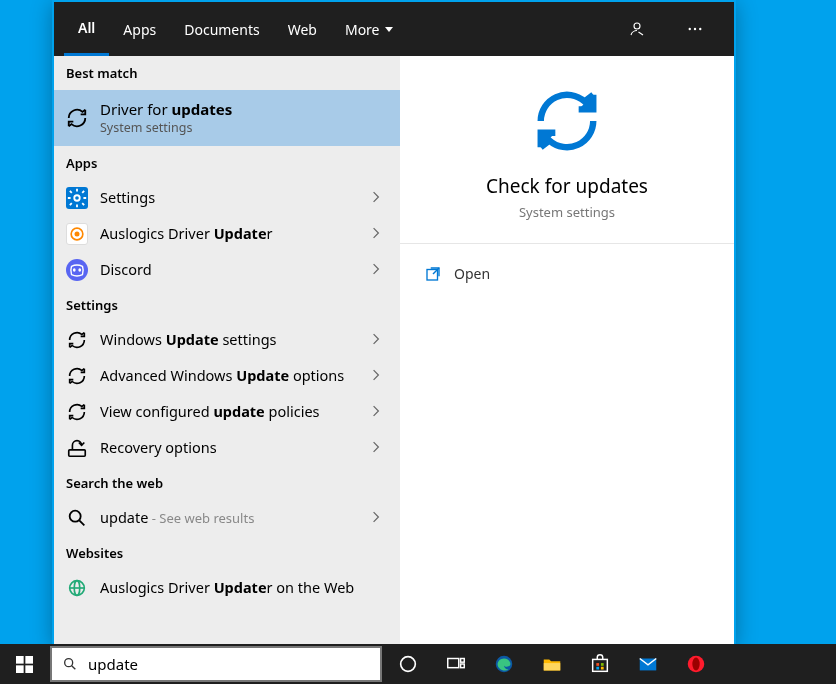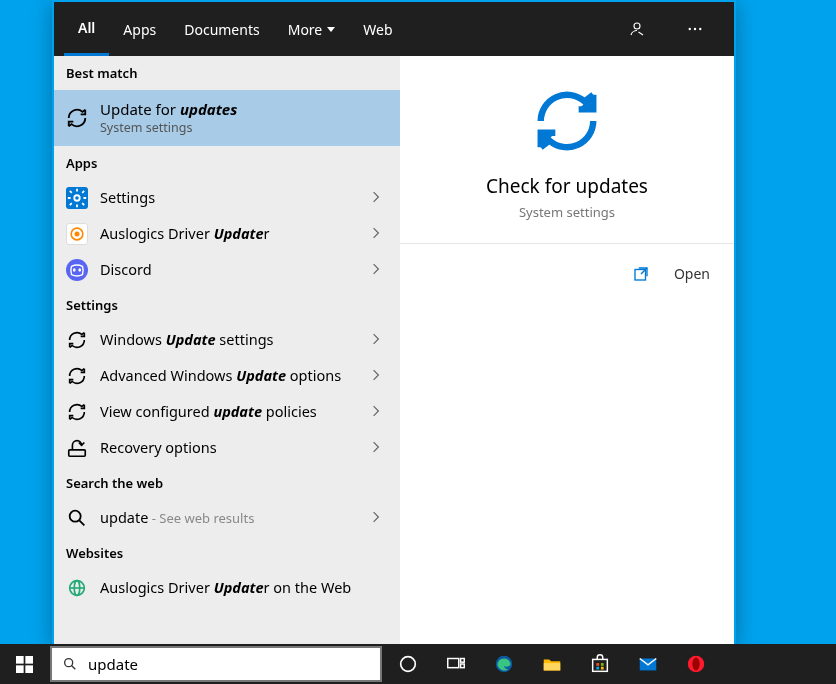--- a/index.html
+++ b/index.html
@@ -20,34 +20,34 @@
 
 .section-h { font-size:13px; font-weight:600; padding:8px 12px; color:#000;border-radius:8px; }
 .row { display:flex; align-items:center; padding:6px 12px; gap:12px; cursor:pointer; position:relative; min-height:36px; }
 .row.best { background:#a8cbe8; padding:10px 12px; }
 .row .icon { width:22px; height:22px; display:flex; align-items:center; justify-content:center; flex-shrink:0; }
 .row .icon svg { width:22px; height:22px; }
 .row .txt { flex:1; font-size:14.5px; color:#000; line-height:1.3; }
 .row .txt .sub { font-size:12.5px; color:#555; }
 .row .chev { width:16px; color:#555; }
 .row.best .txt .title { font-size:15px; }
-b { font-weight:700;font-style:italic; }
+b { font-weight:700; }
 .dim { color:#888; font-size:13px; }
 
 .app-icon { width:22px; height:22px; border-radius:3px; display:flex; align-items:center; justify-content:center; font-size:13px; }
 .settings-app { background:#0078d4; }
 .auslogics { background:#fff; border:1px solid #ddd; }
 .discord { background:#5865f2; border-radius:50%; }
 
 .preview-head { display:flex; flex-direction:column; align-items:center; padding:30px 0 22px; border-bottom:1px solid #e6e6e6; }
 .preview-head .big-icon { margin-bottom:12px; }
 .preview-head .ptitle { font-size:19px; font-weight:400; margin-bottom:4px; }
 .preview-head .psub { font-size:13px; color:#777; }
 .preview-actions { padding:12px 20px; }
-.paction { display:flex; align-items:center; gap:24px; padding:8px 4px; cursor:pointer; font-size:14px; color:#333;justify-content:flex-end;}
+.paction { display:flex; align-items:center; gap:12px; padding:8px 4px; cursor:pointer; font-size:14px; color:#333;}
 .paction .picon { width:18px; height:18px; color:#0078d4; }
 
 .taskbar { position:absolute; left:0; bottom:0; width:836px; height:40px; background:#1f1f1f; display:flex; align-items:center; }
 .start-btn { width:48px; height:40px; display:flex; align-items:center; justify-content:center; cursor:pointer; }
 .search-box { width:332px; height:36px; background:#fff; border:2px solid #777; margin:0 2px; display:flex; align-items:center; padding:0 10px; gap:10px; }
 .search-box input { border:none; outline:none; font-size:15px; flex:1; }
 .search-box .sicon { width:16px; height:16px; }
 .tray { display:flex; align-items:center; height:40px; }
 .tray-item { width:48px; height:40px; display:flex; align-items:center; justify-content:center; cursor:pointer; }
 .tray-item svg { width:22px; height:22px; }
@@ -56,25 +56,25 @@
 .caret-down{width:0;height:0;border-left:4px solid transparent;border-right:4px solid transparent;border-top:5px solid #fff;}
 </style>
 </head>
 <body>
 
 <div class="search-panel">
   <div class="tabs">
     <div class="tab active">All</div>
     <div class="tab">Apps</div>
     <div class="tab">Documents</div>
+    <div class="tab">Web</div>
     <div class="tab more-tab">
         <span>More</span>
         <span class="caret-down"></span>
       </div>
-    <div class="tab">Web</div>
     <div class="tabs-right">
       <div class="top-icon">
         <svg viewBox="0 0 24 24" fill="none" stroke="#fff" stroke-width="1.5">
             <circle cx="12" cy="8" r="4"></circle>
             <path d="M4 20c1-4 5-6 8-6"></path>
             <path d="M14 16l6 4"></path>
           </svg>
       </div>
       <div class="top-icon">
         <svg viewBox="0 0 24 24" fill="#fff">
@@ -92,21 +92,21 @@
       <div class="row best">
         <div class="icon">
           <svg viewBox="0 0 24 24" fill="none" stroke="#000" stroke-width="2">
               <path d="M21 12a9 9 0 0 1-15 6.7L3 21"></path>
               <path d="M3 12a9 9 0 0 1 15-6.7L21 3"></path>
               <polyline points="21 3 21 8 16 8"></polyline>
               <polyline points="3 21 3 16 8 16"></polyline>
             </svg>
         </div>
         <div class="txt">
-            <div class="title"><span>Update for </span><b>updates</b></div>
+            <div class="title"><span>Driver for </span><b>updates</b></div>
             <div class="sub">System settings</div>
           </div>
       </div>
 
       <div class="section-h">Apps</div>
       <div class="row">
         <div class="icon">
             <div class="app-icon settings-app">
               <svg viewBox="0 0 24 24" fill="none" stroke="#fff" stroke-width="2">
                 <circle cx="12" cy="12" r="3"></circle>

